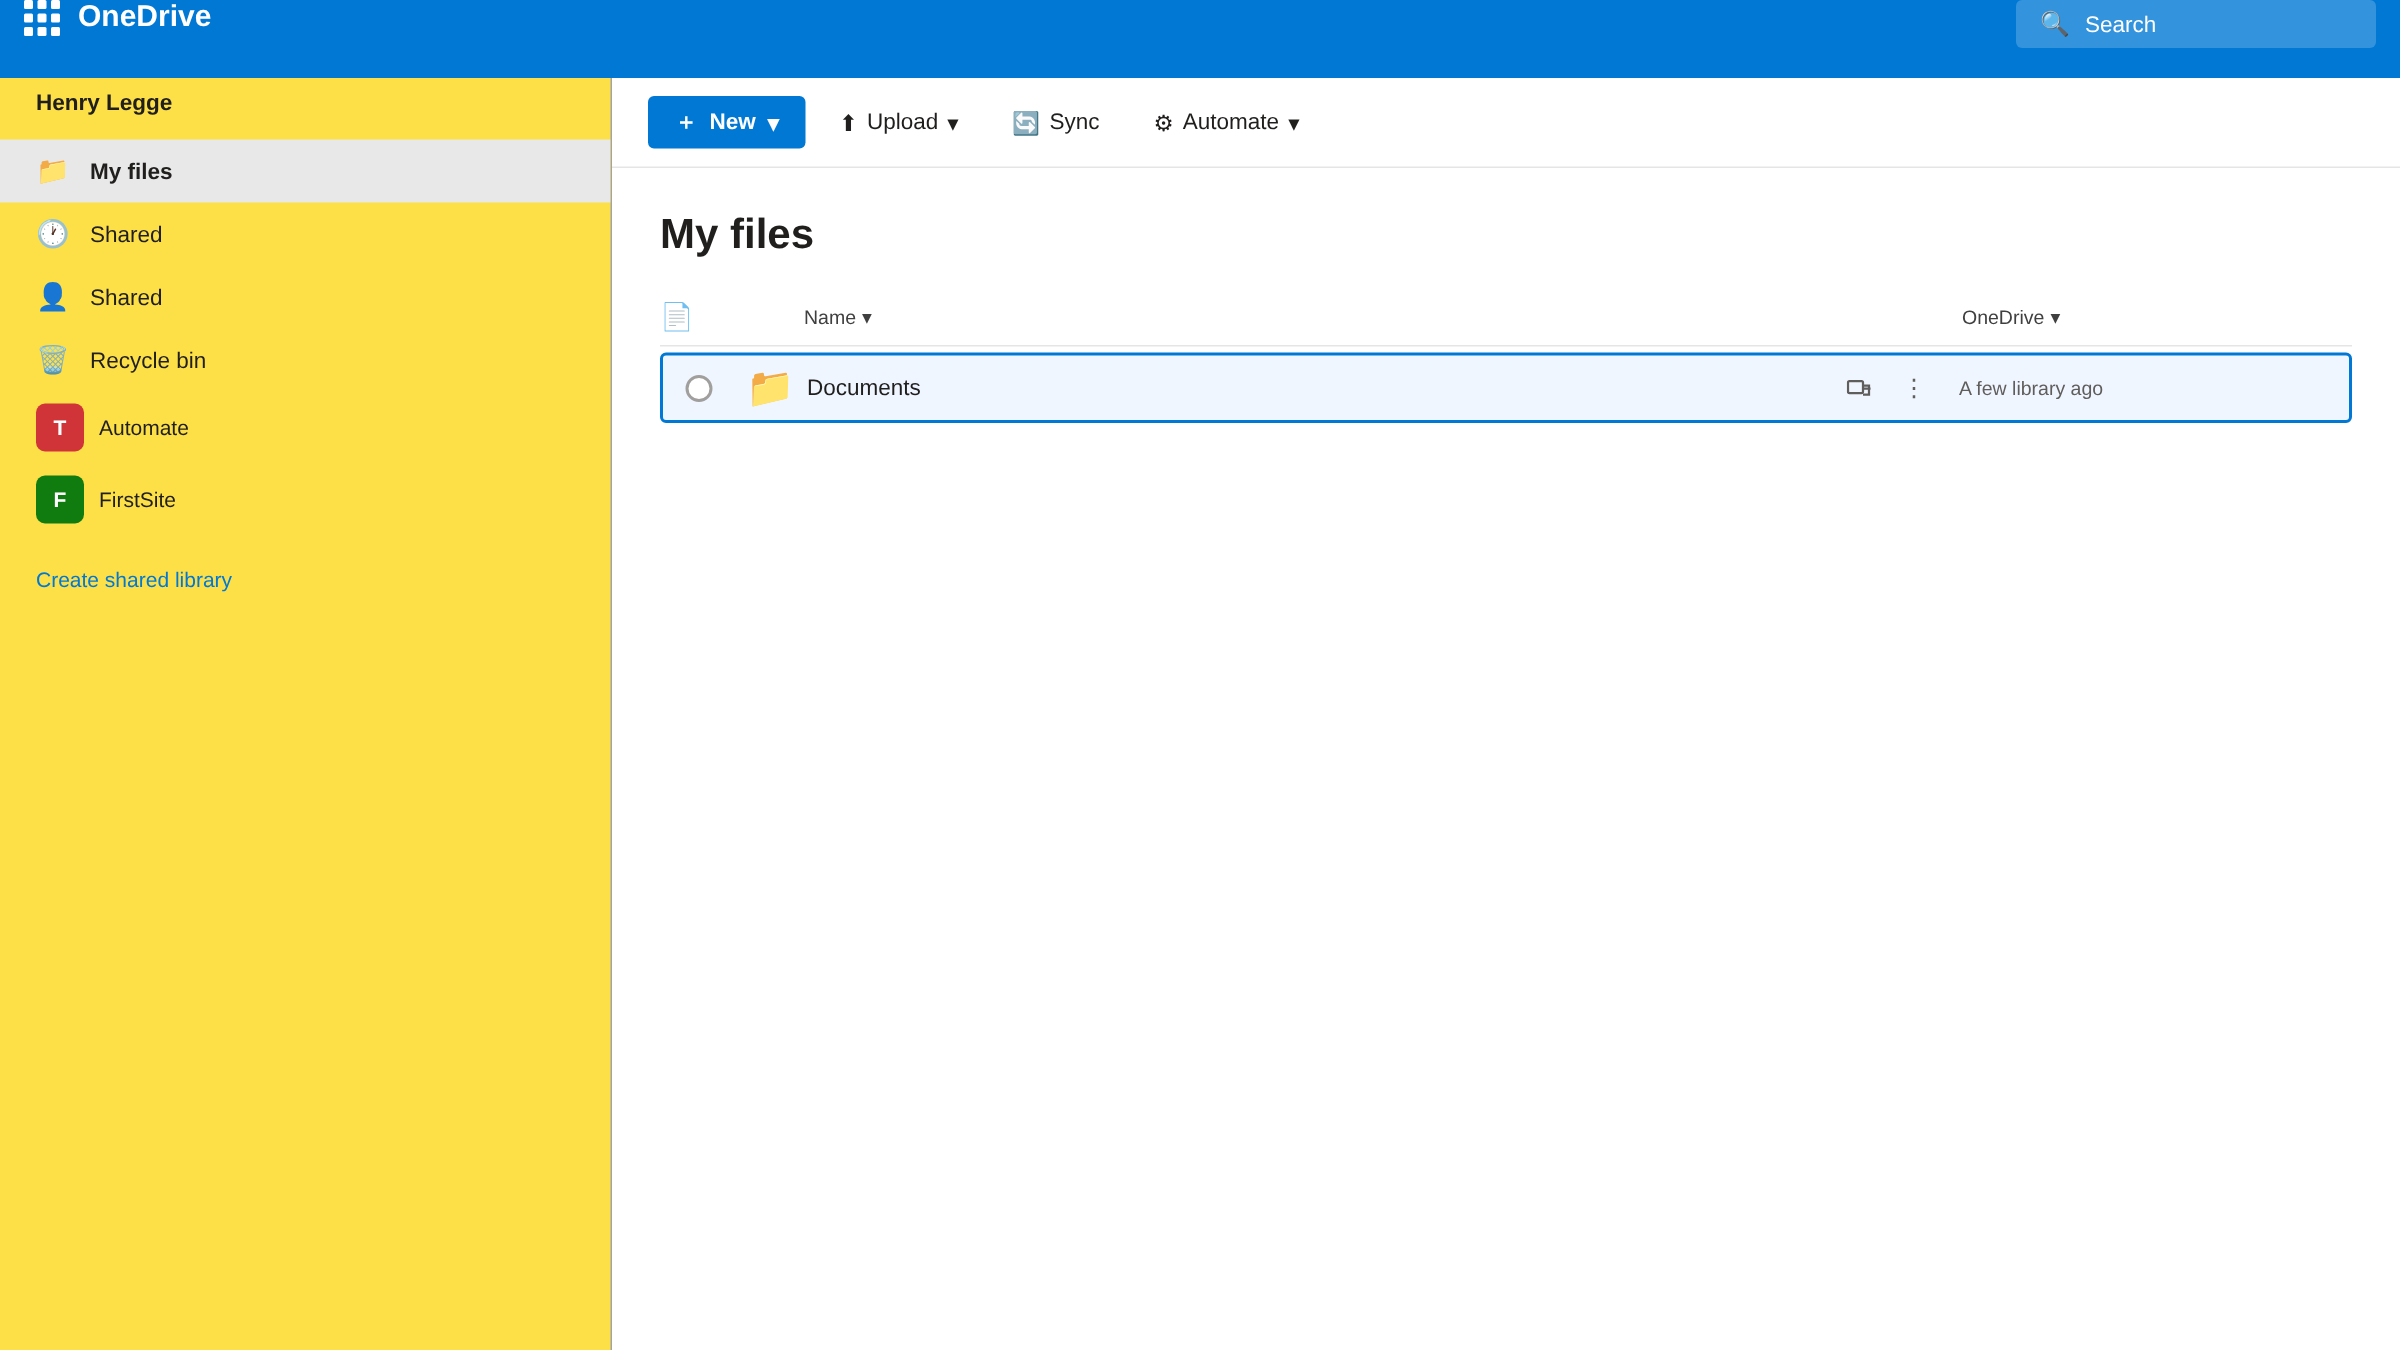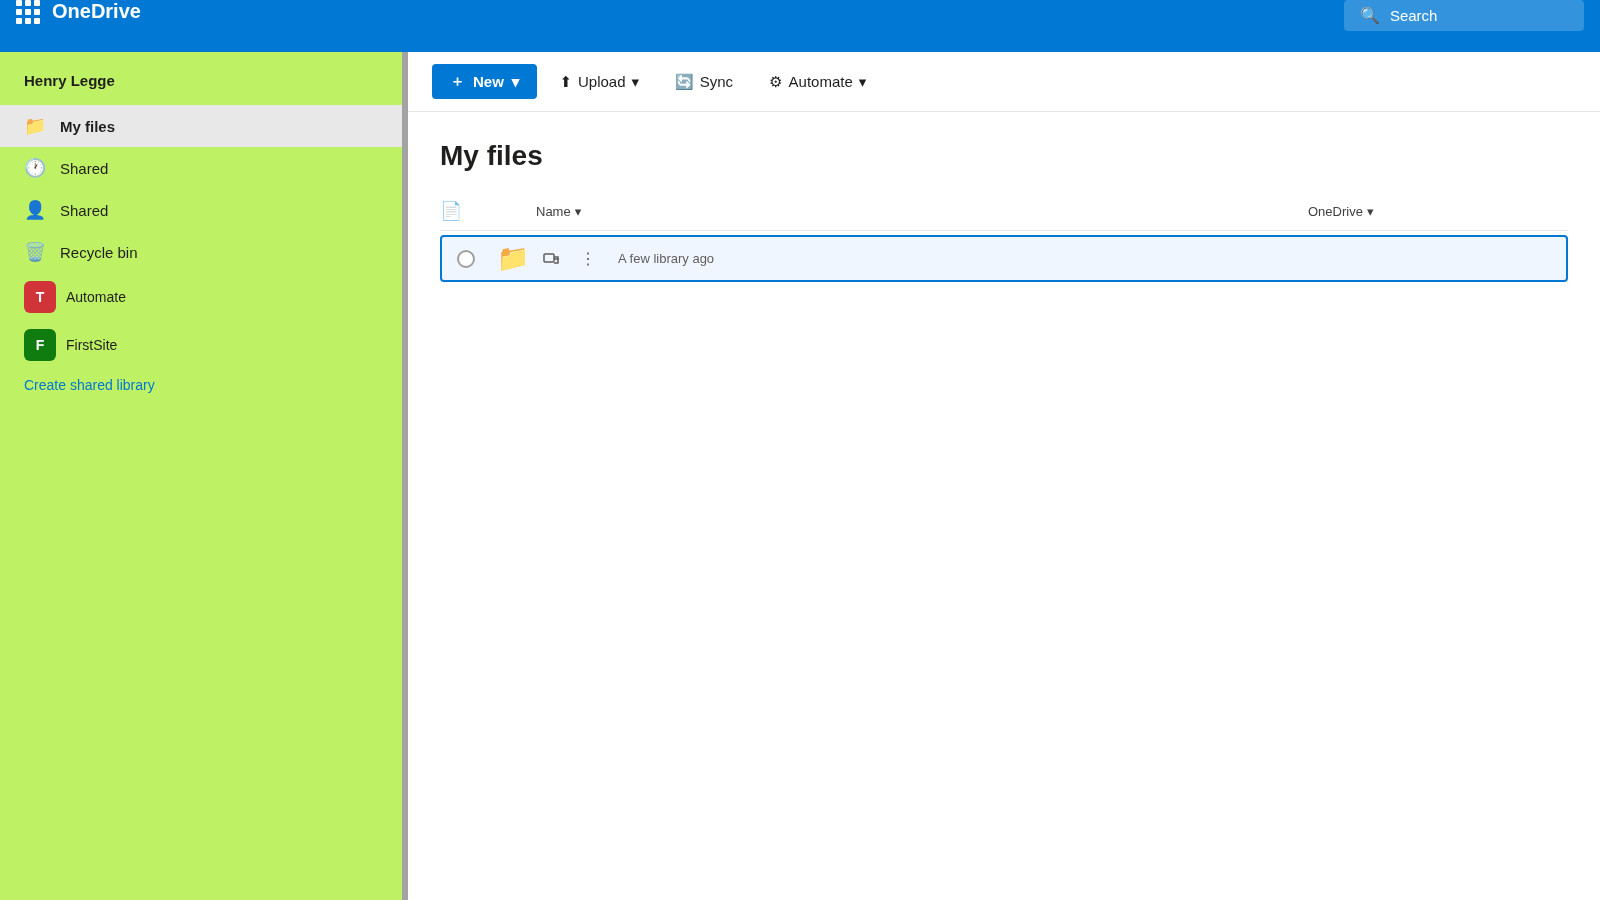--- a/index.html
+++ b/index.html
@@ -56,25 +56,25 @@
     
     .main-layout {
       display: flex;
       flex: 1;
       overflow: hidden;
     }
 
     
     .sidebar {
       width: 408px;
-      background: #bef264;
-      padding: 12px 0;
+      background: #fde047;
+      padding: 0 0;
       flex-shrink: 0;
       overflow-y: auto;
-      border-right: 6px solid #a3a3a3;
+      border-right: 1px solid #a3a3a3;
     }
     .sidebar-user {
       padding: 8px 24px 16px;
       font-size: 15px;
       font-weight: 600;
       color: #201f1e;
     }
     .sidebar-item {
       display: flex;
       align-items: center;
@@ -121,20 +121,21 @@
       font-size: 14px;
       font-weight: 600;
       margin-right: 10px;
       flex-shrink: 0;
     }
     .sidebar-create-link {
       padding: 8px 24px;
       font-size: 14px;
       color: #0078d4;
       cursor: pointer;
+      margin-top: 13px;
     }
 
     
     .content {
       flex: 1;
       background: white;
       overflow-y: auto;
       display: flex;
       flex-direction: column;
     }
@@ -391,20 +392,21 @@
         </div>
       </div>
 
       <div class="file-row" style="margin-top:4px;">
         <div class="file-row-checkbox col-check">
           <div class="checkbox-circle"></div>
         </div>
         <div class="file-icon-col col-icon">
           <span class="folder-icon">📁</span>
         </div>
+        <div class="file-name-col col-name">Documents</div>
         <div class="file-actions-col col-extra">
           <div class="action-icon" title="Share">
             <svg width="18" height="18" viewBox="0 0 18 18" fill="none" xmlns="http://www.w3.org/2000/svg">
               <rect x="1" y="4" width="10" height="8" rx="1" stroke="#605e5c" stroke-width="1.5"></rect>
               <path d="M11 7h4v6h-4" stroke="#605e5c" stroke-width="1.5" fill="none"></path>
               <path d="M11 9h5" stroke="#605e5c" stroke-width="1.5"></path>
             </svg>
           </div>
           <div class="action-icon" title="More">⋮</div>
         </div>

